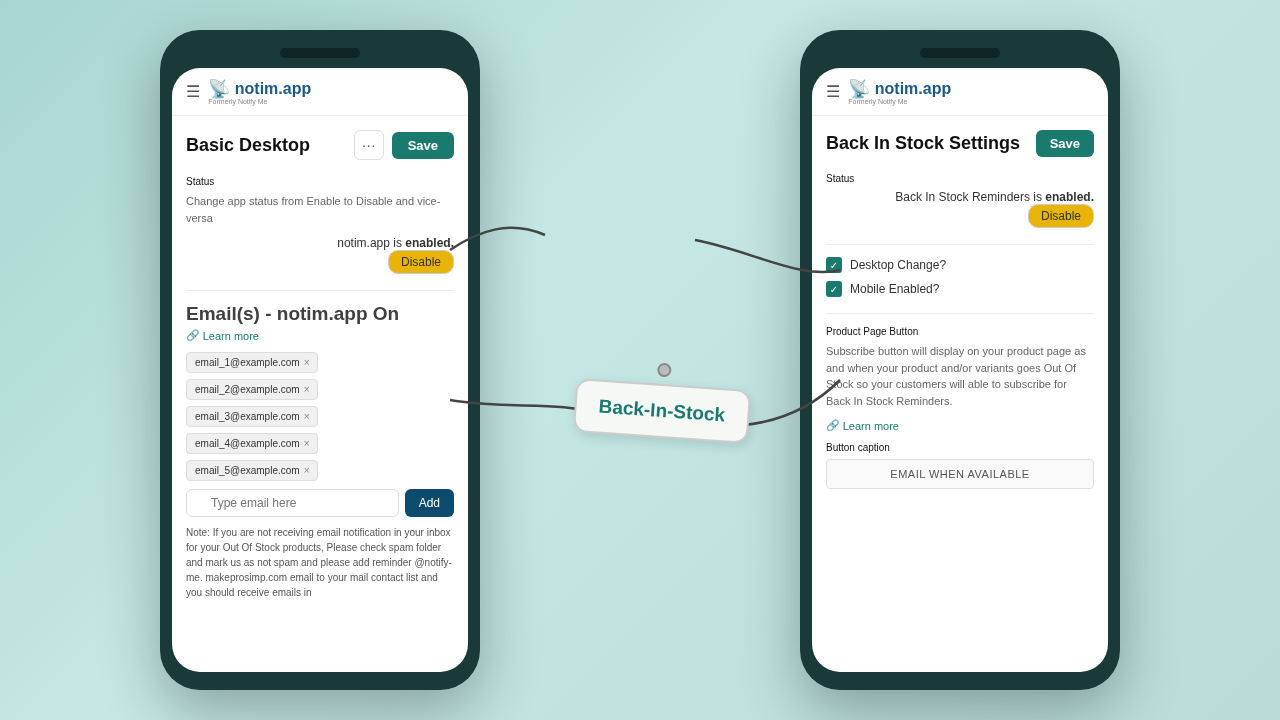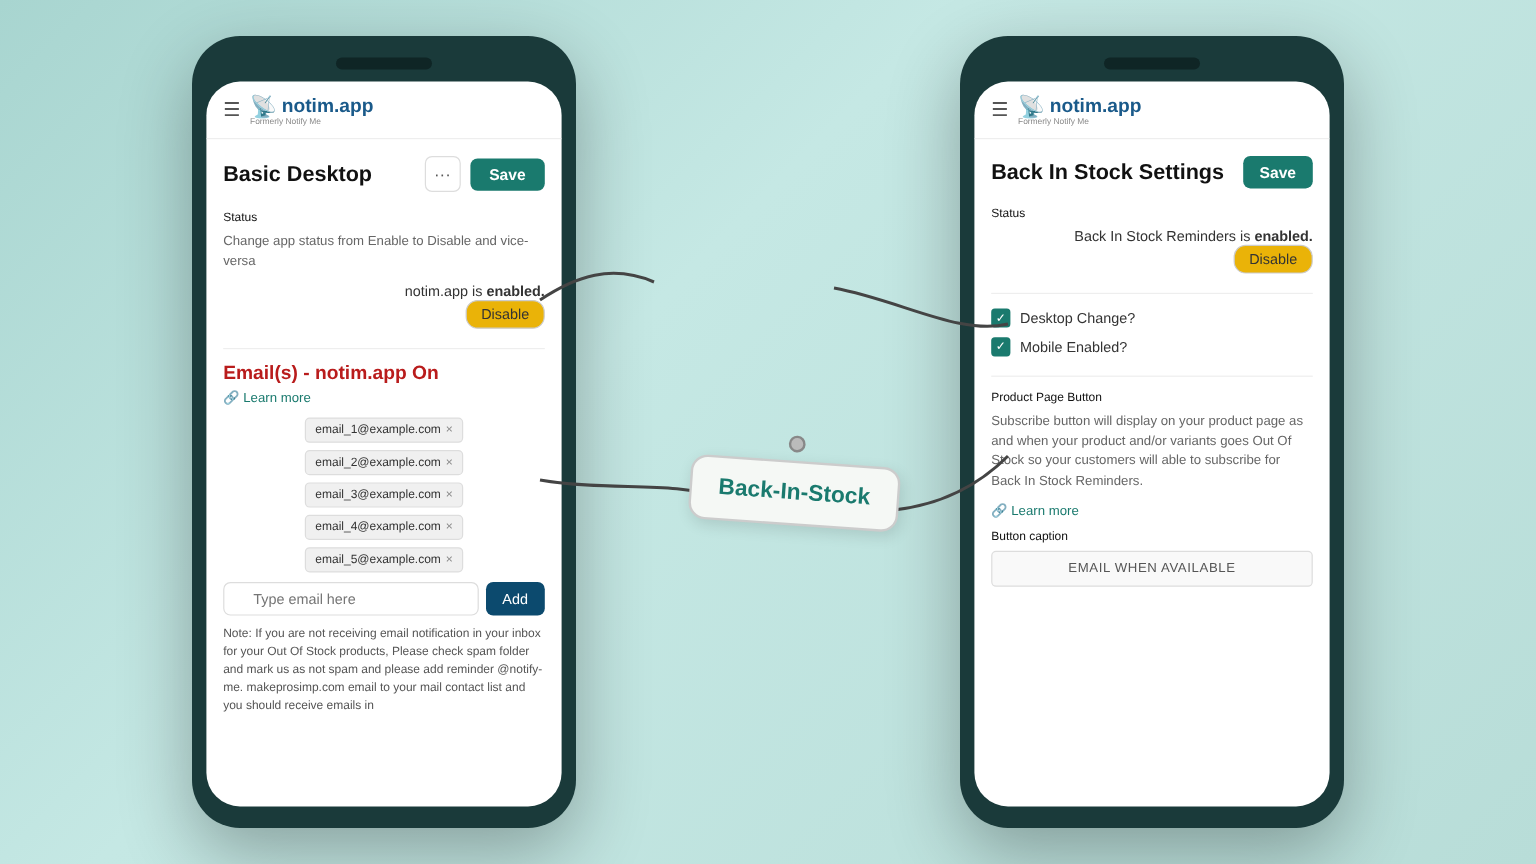--- a/index.html
+++ b/index.html
@@ -180,43 +180,42 @@
       background: #eab308;
       border-radius: 10px;
       padding: 4px 12px;
       font-size: 12px;
       cursor: pointer;
       color: #333;
     }
 
     
     .email-section-title {
-      font-size: 16px;
+      font-size: 19px;
       font-weight: 700;
-      color: #b91c1c;
+      color: #404040;
       margin-bottom: 4px;
     }
     .learn-more {
       font-size: 11px;
       color: #1a7a6e;
       text-decoration: none;
       display: flex;
       align-items: center;
       gap: 3px;
       margin-bottom: 10px;
       cursor: pointer;
     }
 
     
     .email-tags {
       display: flex;
       flex-wrap: wrap;
       gap: 6px;
       margin-bottom: 8px;
-      justify-content: center;
     }
     .email-tag {
       background: #f0f0f0;
       border-radius: 4px;
       padding: 4px 8px;
       font-size: 10px;
       color: #333;
       display: flex;
       align-items: center;
       gap: 4px;

